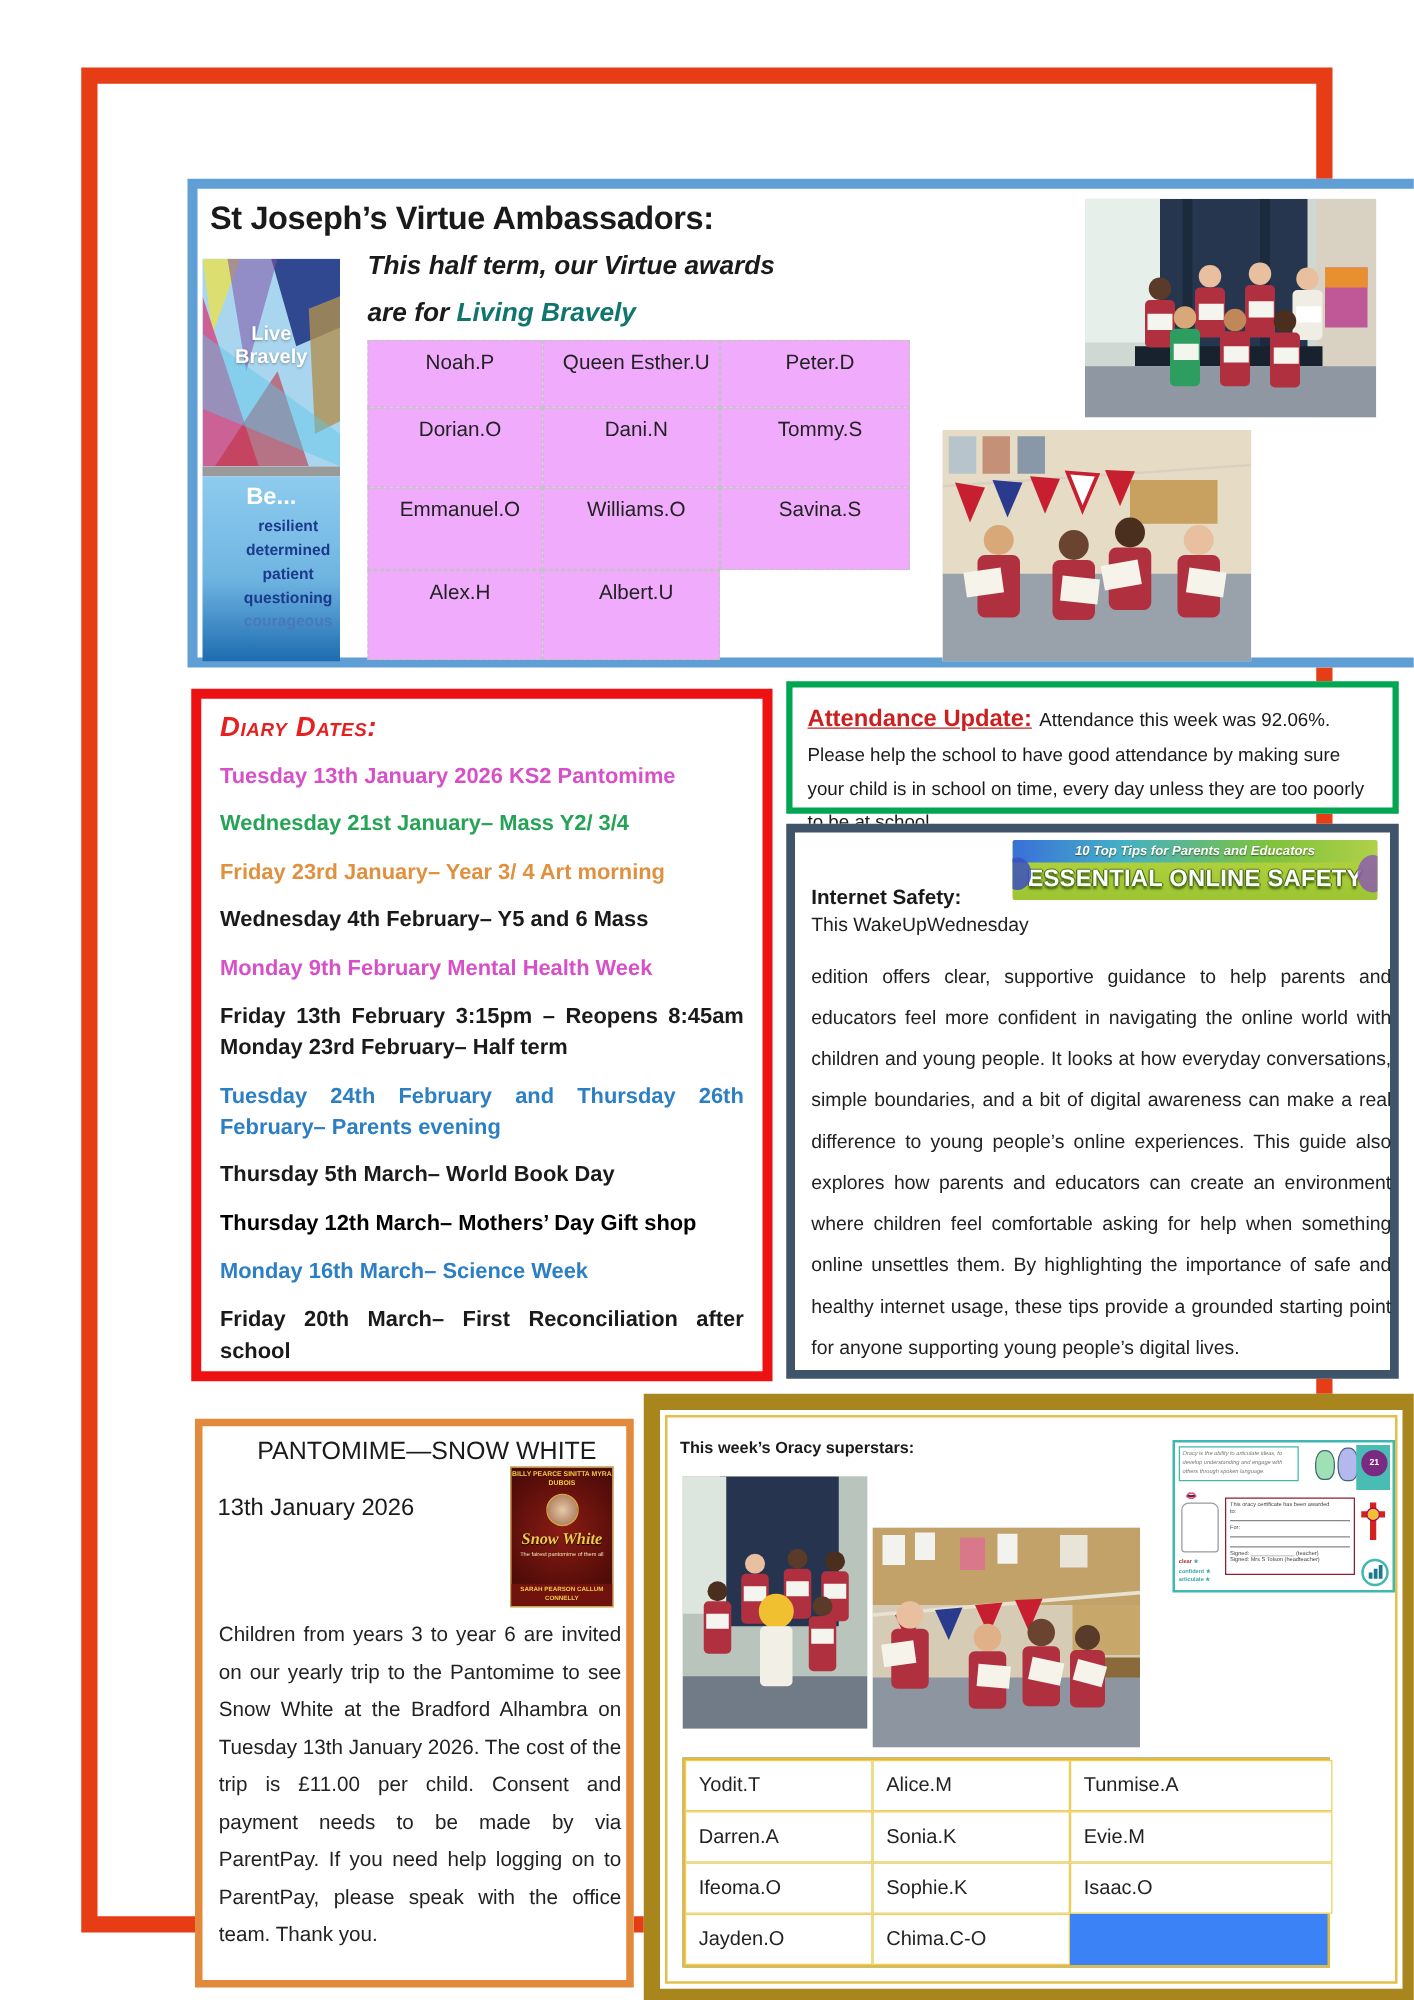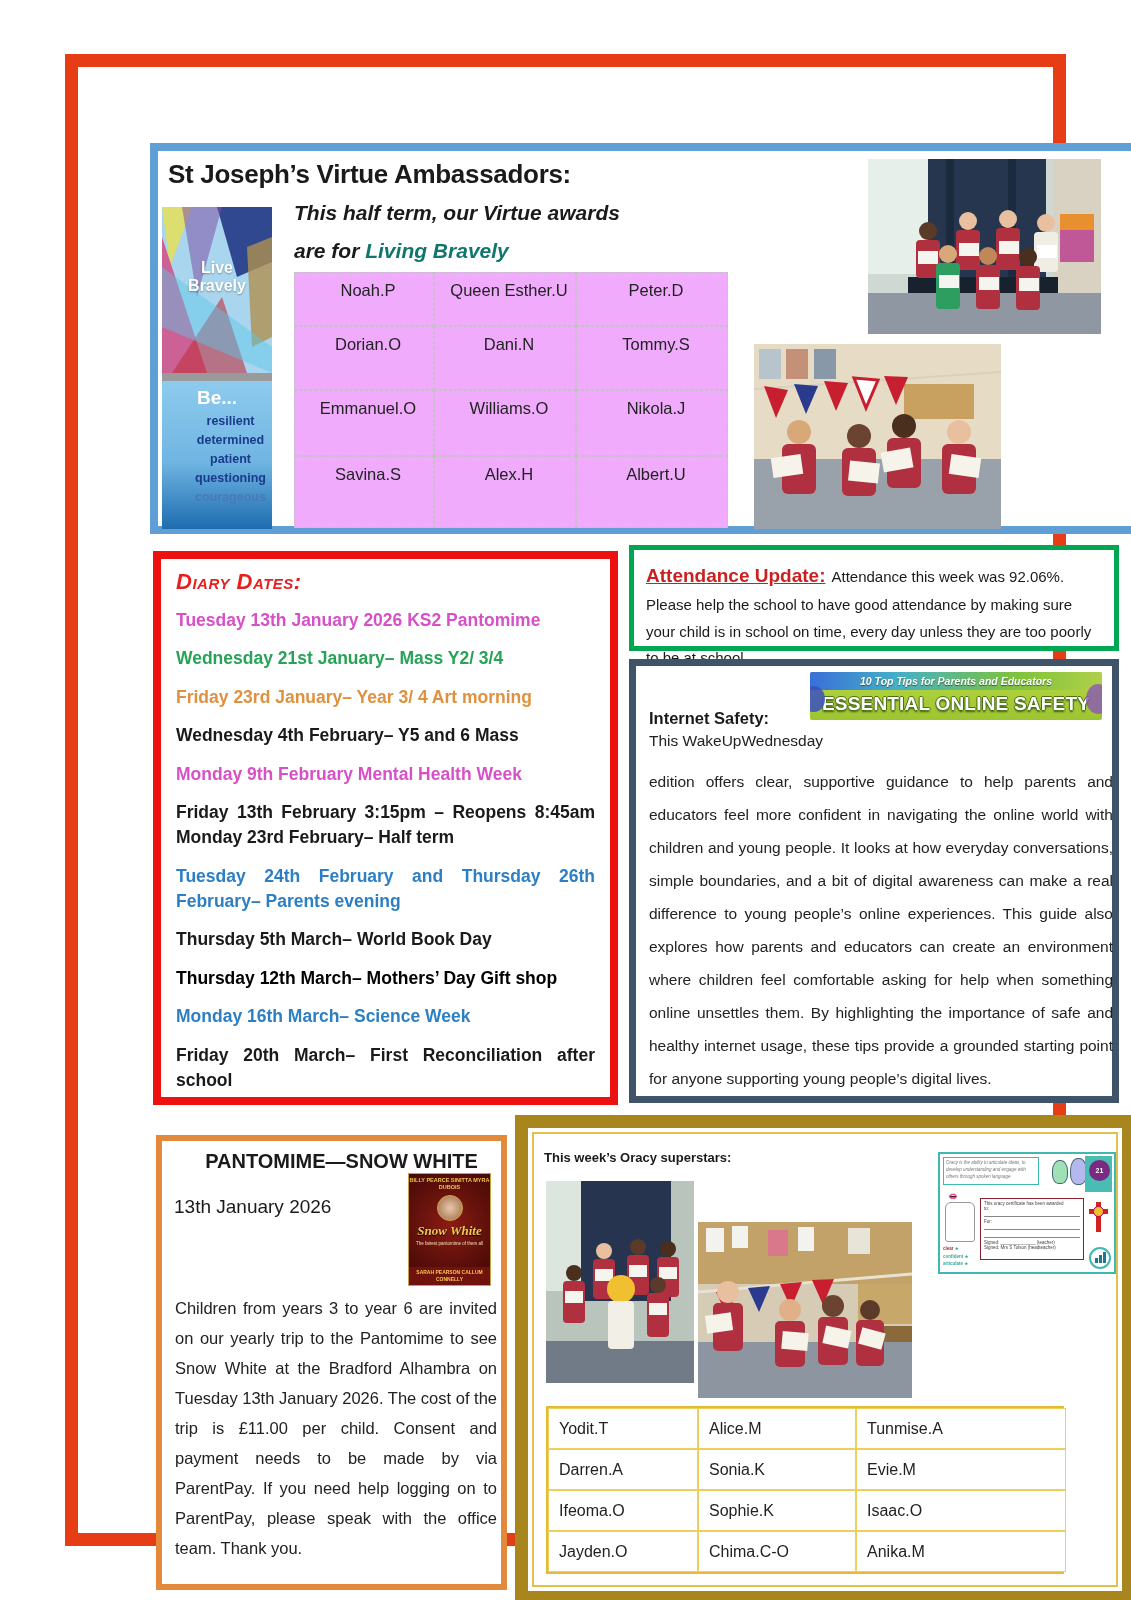--- a/index.html
+++ b/index.html
@@ -65,21 +65,21 @@
     line-height:28px; text-shadow:-1px 0 #4a7010,1px 0 #4a7010,0 -1px #4a7010,0 2px 2px #3c5c10; }
   .net-blob-l { position:absolute; left:-7px; top:14px; width:22px; height:26px; border-radius:50%; background:#3a50c0; opacity:.85; }
   .net-blob-r { position:absolute; right:-8px; top:12px; width:24px; height:30px; border-radius:50%; background:#8a56b4; opacity:.8; }
   .net-line1 { position:absolute; left:13px; top:66px; font-size:15.5px; color:#222; }
   .net-body { position:absolute; left:13px; top:99px; width:464px; font-size:15.5px; color:#222;
     line-height:2.13; text-align:justify; }
 
   
   .panto-box { left:78px; top:1068px; width:351px; height:455px;
     border:6px solid #e2893b; background:#fff; }
-  .panto-title { position:absolute; left:0; right:0; top:9px; text-align:center; font-size:20px; font-weight:bold;padding-left:20px; }
+  .panto-title { position:absolute; left:0; right:0; top:9px; text-align:center; font-size:20px; font-weight:normal;padding-left:20px; }
   .panto-date { position:absolute; left:12px; top:55px; font-size:19px; }
   .poster { position:absolute; right:10px; top:32px; width:83px; height:113px;
     background:radial-gradient(circle at 50% 45%, #8a1c14 0%, #5a0e0a 60%, #3a0806 100%);
     border:1px solid #c8a040; overflow:hidden; text-align:center; }
   .poster-cast { color:#f2c84a; font-size:5.5px; font-weight:bold; line-height:1.3; padding-top:3px; text-transform:uppercase; }
   .poster-face { width:26px; height:26px; border-radius:50%; background:radial-gradient(#e8c8a8,#9a6848); margin:4px auto 2px; border:1px solid #d8a840; }
   .poster-title { color:#f2c84a; font-size:13px; font-weight:bold; font-style:italic;
     font-family:"Liberation Serif", serif; text-shadow:0 1px 1px #000; }
   .poster-sub { color:#f0e0b0; font-size:4.5px; margin-top:2px; }
   .poster-bottom { position:absolute; bottom:0; left:0; right:0; background:rgba(120,20,14,.85);
@@ -161,21 +161,20 @@
 
     <div class="abs amb-table">
       <div class="amb-cell">Noah.P</div>
       <div class="amb-cell">Queen Esther.U</div>
       <div class="amb-cell">Peter.D</div>
       <div class="amb-cell">Dorian.O</div>
       <div class="amb-cell">Dani.N</div>
       <div class="amb-cell">Tommy.S</div>
       <div class="amb-cell">Emmanuel.O</div>
       <div class="amb-cell">Williams.O</div>
-      <div class="amb-cell">Nikola.J</div>
       <div class="amb-cell">Savina.S</div>
       <div class="amb-cell">Alex.H</div>
       <div class="amb-cell">Albert.U</div>
     </div>
 
     <div class="photo photo-hall">
       <svg viewBox="0 0 233 175" preserveAspectRatio="none">
         <rect width="233" height="175" fill="#cfd8d2"></rect>
         <rect x="0" y="0" width="78" height="115" fill="#e6efe9"></rect>
         <rect x="60" y="0" width="118" height="128" fill="#26364e"></rect>
@@ -398,18 +397,17 @@
         <div class="oracy-cell">Alice.M</div>
         <div class="oracy-cell">Tunmise.A</div>
         <div class="oracy-cell">Darren.A</div>
         <div class="oracy-cell">Sonia.K</div>
         <div class="oracy-cell">Evie.M</div>
         <div class="oracy-cell">Ifeoma.O</div>
         <div class="oracy-cell">Sophie.K</div>
         <div class="oracy-cell">Isaac.O</div>
         <div class="oracy-cell">Jayden.O</div>
         <div class="oracy-cell">Chima.C-O</div>
-        <div class="oracy-cell">Anika.M</div>
       </div>
     </div>
   </div>
 
 </div>
 
 </body></html>

